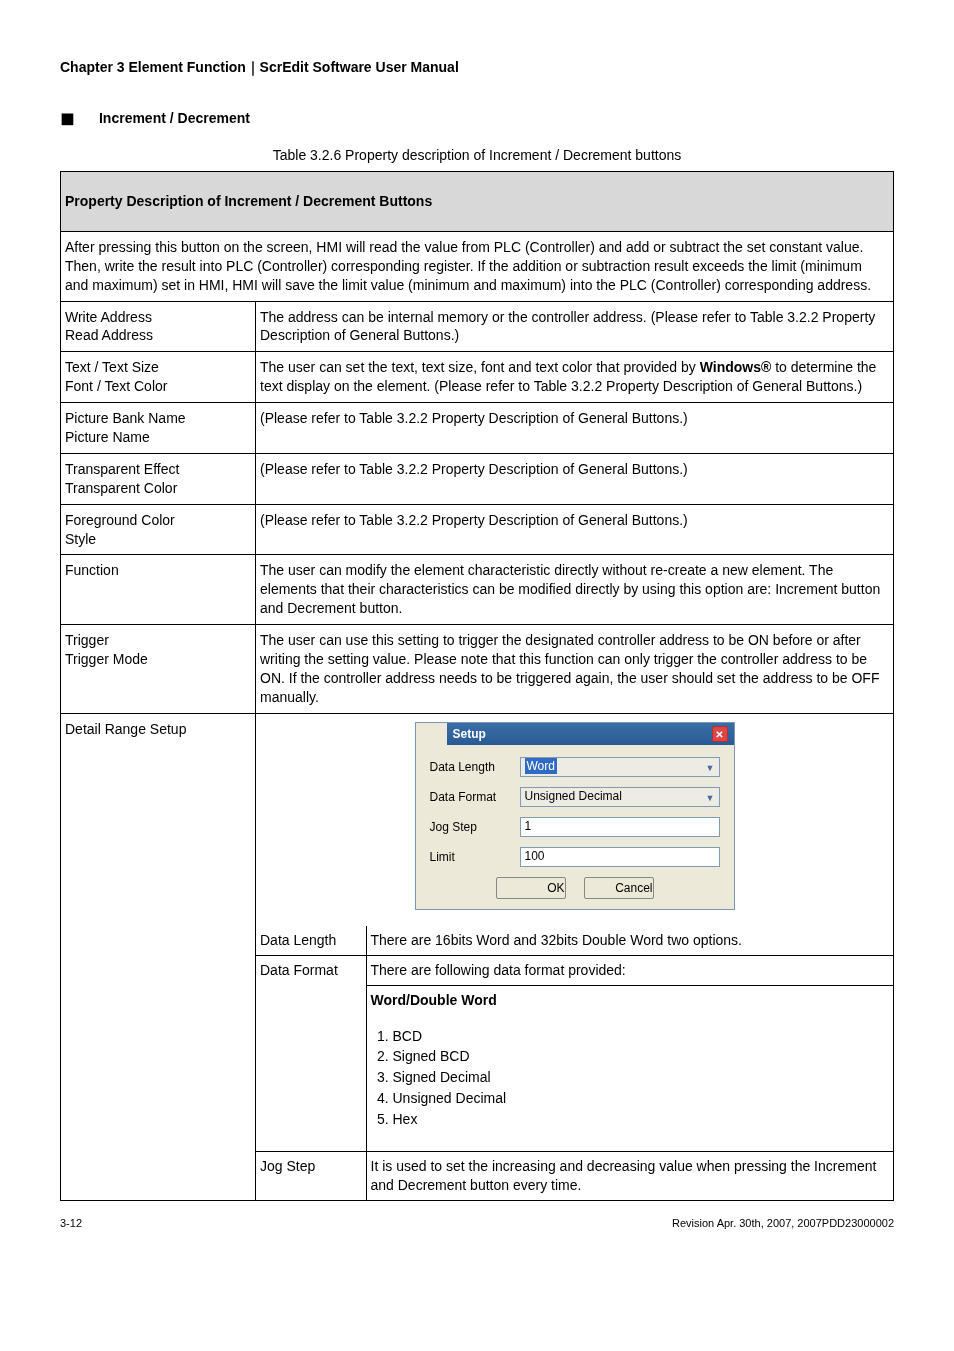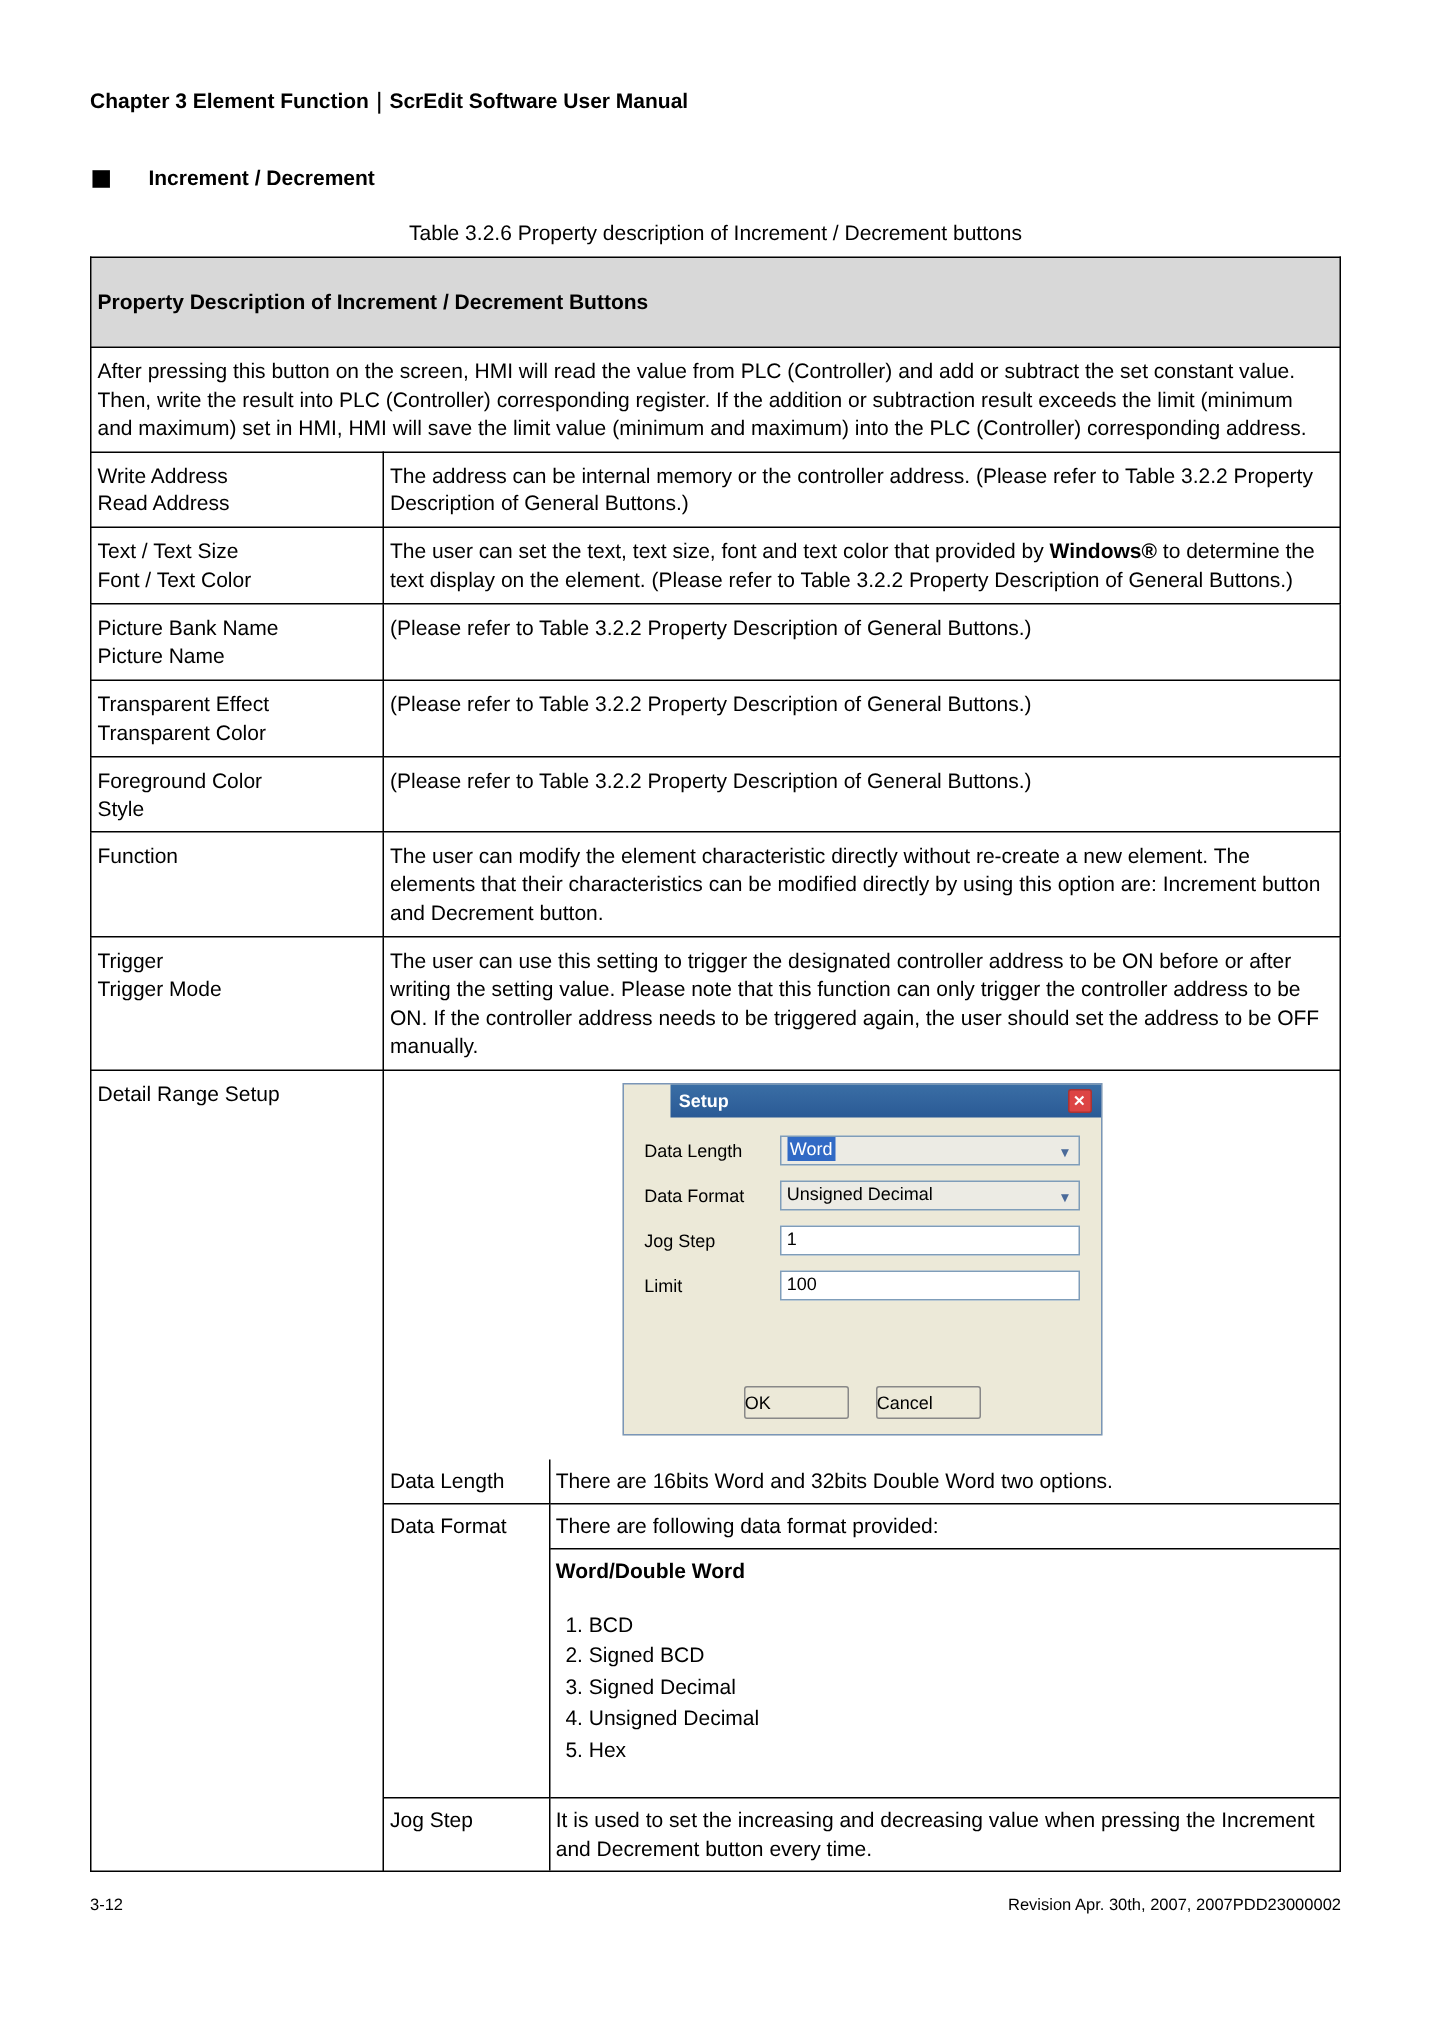--- a/index.html
+++ b/index.html
@@ -123,23 +123,22 @@
     margin-top: 8px;
   }
   .setup-btn {
     width: 70px;
     height: 22px;
     border: 1px solid #888;
     background: #ece9d8;
     font-family: Tahoma, sans-serif;
     font-size: 12px;
     border-radius: 2px;
-    text-align: left;
+    text-align: right;
     line-height: 20px;
-    margin-top: 47px;
   }
   table.inner {
     width: 100%;
     border-collapse: collapse;
   }
   table.inner > tbody > tr > td {
     border: 1px solid #000;
     padding: 5px 4px;
     vertical-align: top;
     font-size: 14px;

